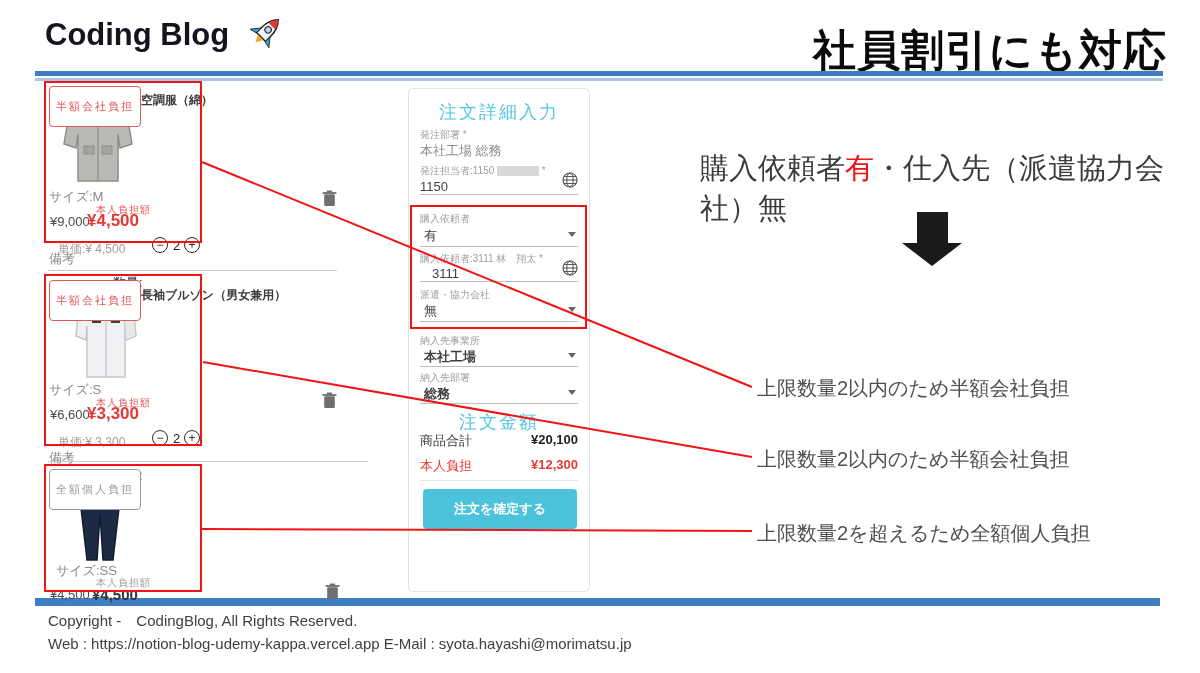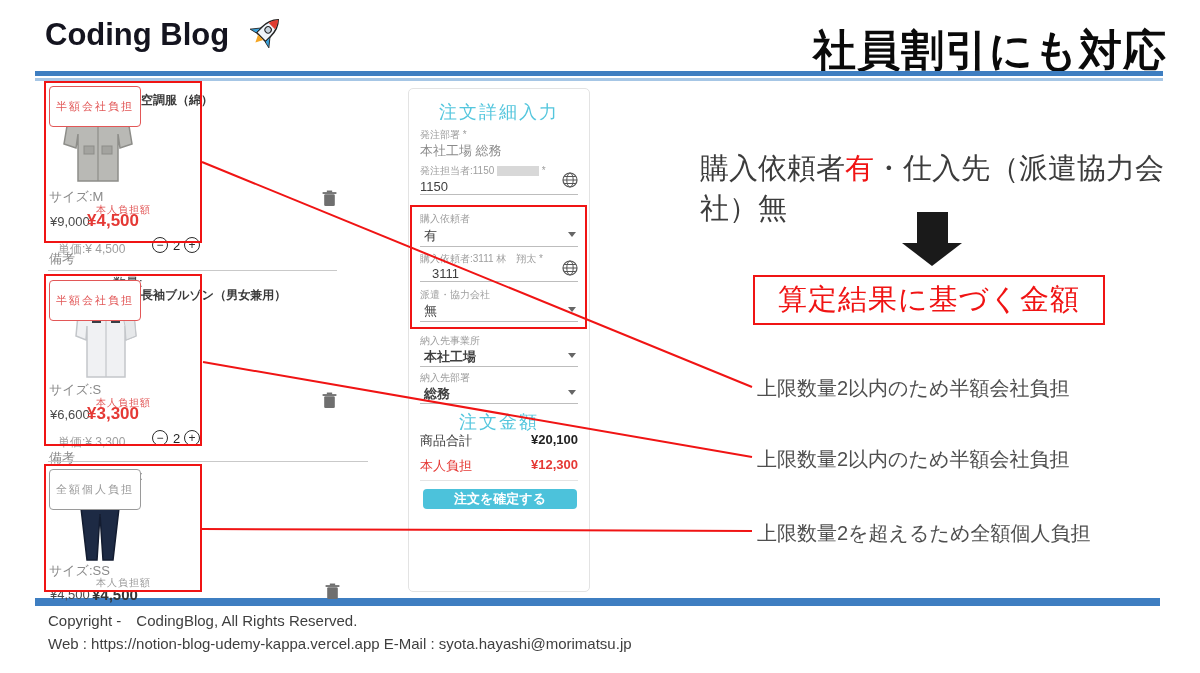--- a/index.html
+++ b/index.html
@@ -42,21 +42,21 @@
   .f-title { font-size:18px; color:#54c6dd; letter-spacing:2px; text-align:center; }
   .f-label { font-size:10px; color:#9e9e9e; }
   .f-value { font-size:13px; color:#3f3f3f; }
   .f-underline { height:1px; background:#bdbdbd; }
   .caret { width:0; height:0; border-left:4px solid transparent; border-right:4px solid transparent; border-top:5px solid #666; display:inline-block; }
   .redact { display:inline-block; width:42px; height:10px; background:#d8d8d8; vertical-align:middle; }
   .amt-row { display:flex; justify-content:space-between; width:158px; }
   .amt-label { font-size:13px; color:#3a3a3a; }
   .amt-value { font-size:13px; font-weight:bold; color:#222; }
   .red-text { color:#e53935 !important; }
-  .submit-btn { left:423px; top:489px; width:154px; height:20px; background:#4cc2db; border:none; border-radius:4px; color:#fff; font-size:13px; font-weight:bold; cursor:pointer; font-family:"Liberation Sans", sans-serif; }
+  .submit-btn { left:423px; top:489px; width:154px; height:40px; background:#4cc2db; border:none; border-radius:4px; color:#fff; font-size:13px; font-weight:bold; cursor:pointer; font-family:"Liberation Sans", sans-serif; }
 
   
   .lead { left:700px; top:100px; width:478px; font-size:29px; color:#3c3c3c; line-height:1.38;margin-top:48px; }
   .lead .red { color:#f01414; }
   .block-arrow-stem { left:917px; top:212px; width:31px; height:31px; background:#1a1a1a; }
   .block-arrow-head { left:902px; top:243px; width:0; height:0; border-left:30px solid transparent; border-right:30px solid transparent; border-top:23px solid #1a1a1a; }
   .result-box { left:753px; top:275px; width:352px; height:50px; border:2px solid #f01414; color:#f01414; font-size:29px; display:flex; align-items:center; justify-content:center; letter-spacing:1px; }
   .note { font-size:20px; color:#4f4f4f; }
 
   
@@ -154,21 +154,21 @@
   <div class="abs hr" style="left:48px;top:461px;width:320px"></div>
 
   <div class="abs red-frame" style="left:44px;top:464px;width:158px;height:128px"></div>
   <div class="abs badge gray" style="left:49px;top:469px">全額個人負担</div>
   <div class="abs" style="left:74px;top:488px">
     <svg width="52" height="74" viewBox="0 0 52 74">
       <path d="M11 2 L41 2 L45 20 L39 72 L29 72 L26 26 L23 72 L13 72 L7 20 Z" fill="#1d2a44" stroke="#131c30" stroke-width="1.5"></path>
       <rect x="11" y="2" width="30" height="5" fill="#2b3a58"></rect>
     </svg>
   </div>
-  <div class="abs psize" style="left:49px;top:562px">サイズ:SS</div>
+  <div class="abs psize" style="left:56px;top:562px">サイズ:SS</div>
   <div class="abs pburden gray" style="left:96px;top:576px">本人負担額</div>
   <div class="abs porig" style="left:50px;top:587px">¥4,500</div>
   <div class="abs pfinal dark" style="left:92px;top:586px">¥4,500</div>
   <div class="abs" style="left:325px;top:583px">
     <svg width="15" height="17" viewBox="0 0 14 16">
         <rect x="2" y="4" width="10" height="11" rx="1.2" fill="#6f6f6f"></rect>
         <rect x="0.5" y="2" width="13" height="1.7" fill="#6f6f6f"></rect>
         <rect x="4.5" y="0.5" width="5" height="2" fill="#6f6f6f"></rect>
       </svg>
   </div>
@@ -245,21 +245,20 @@
 
   <button class="abs submit-btn">注文を確定する</button>
 
   <div class="abs lead">
     <span>購入依頼者</span><span class="red">有</span><span>・仕入先（派遣協力会社）無</span>
   </div>
 
   <div class="abs block-arrow-stem"></div>
   <div class="abs block-arrow-head"></div>
 
-  <div class="abs result-box">算定結果に基づく金額</div>
 
   <div class="abs note" style="left:757px;top:375px">上限数量2以内のため半額会社負担</div>
   <div class="abs note" style="left:757px;top:446px">上限数量2以内のため半額会社負担</div>
   <div class="abs note" style="left:757px;top:520px">上限数量2を超えるため全額個人負担</div>
 
   <svg class="abs overlay-svg" width="1200" height="673">
     <line x1="202" y1="162" x2="752" y2="387" stroke="#f01414" stroke-width="2"></line>
     <line x1="203" y1="362" x2="752" y2="457" stroke="#f01414" stroke-width="2"></line>
     <line x1="202" y1="529" x2="752" y2="531" stroke="#f01414" stroke-width="2"></line>
   </svg>

